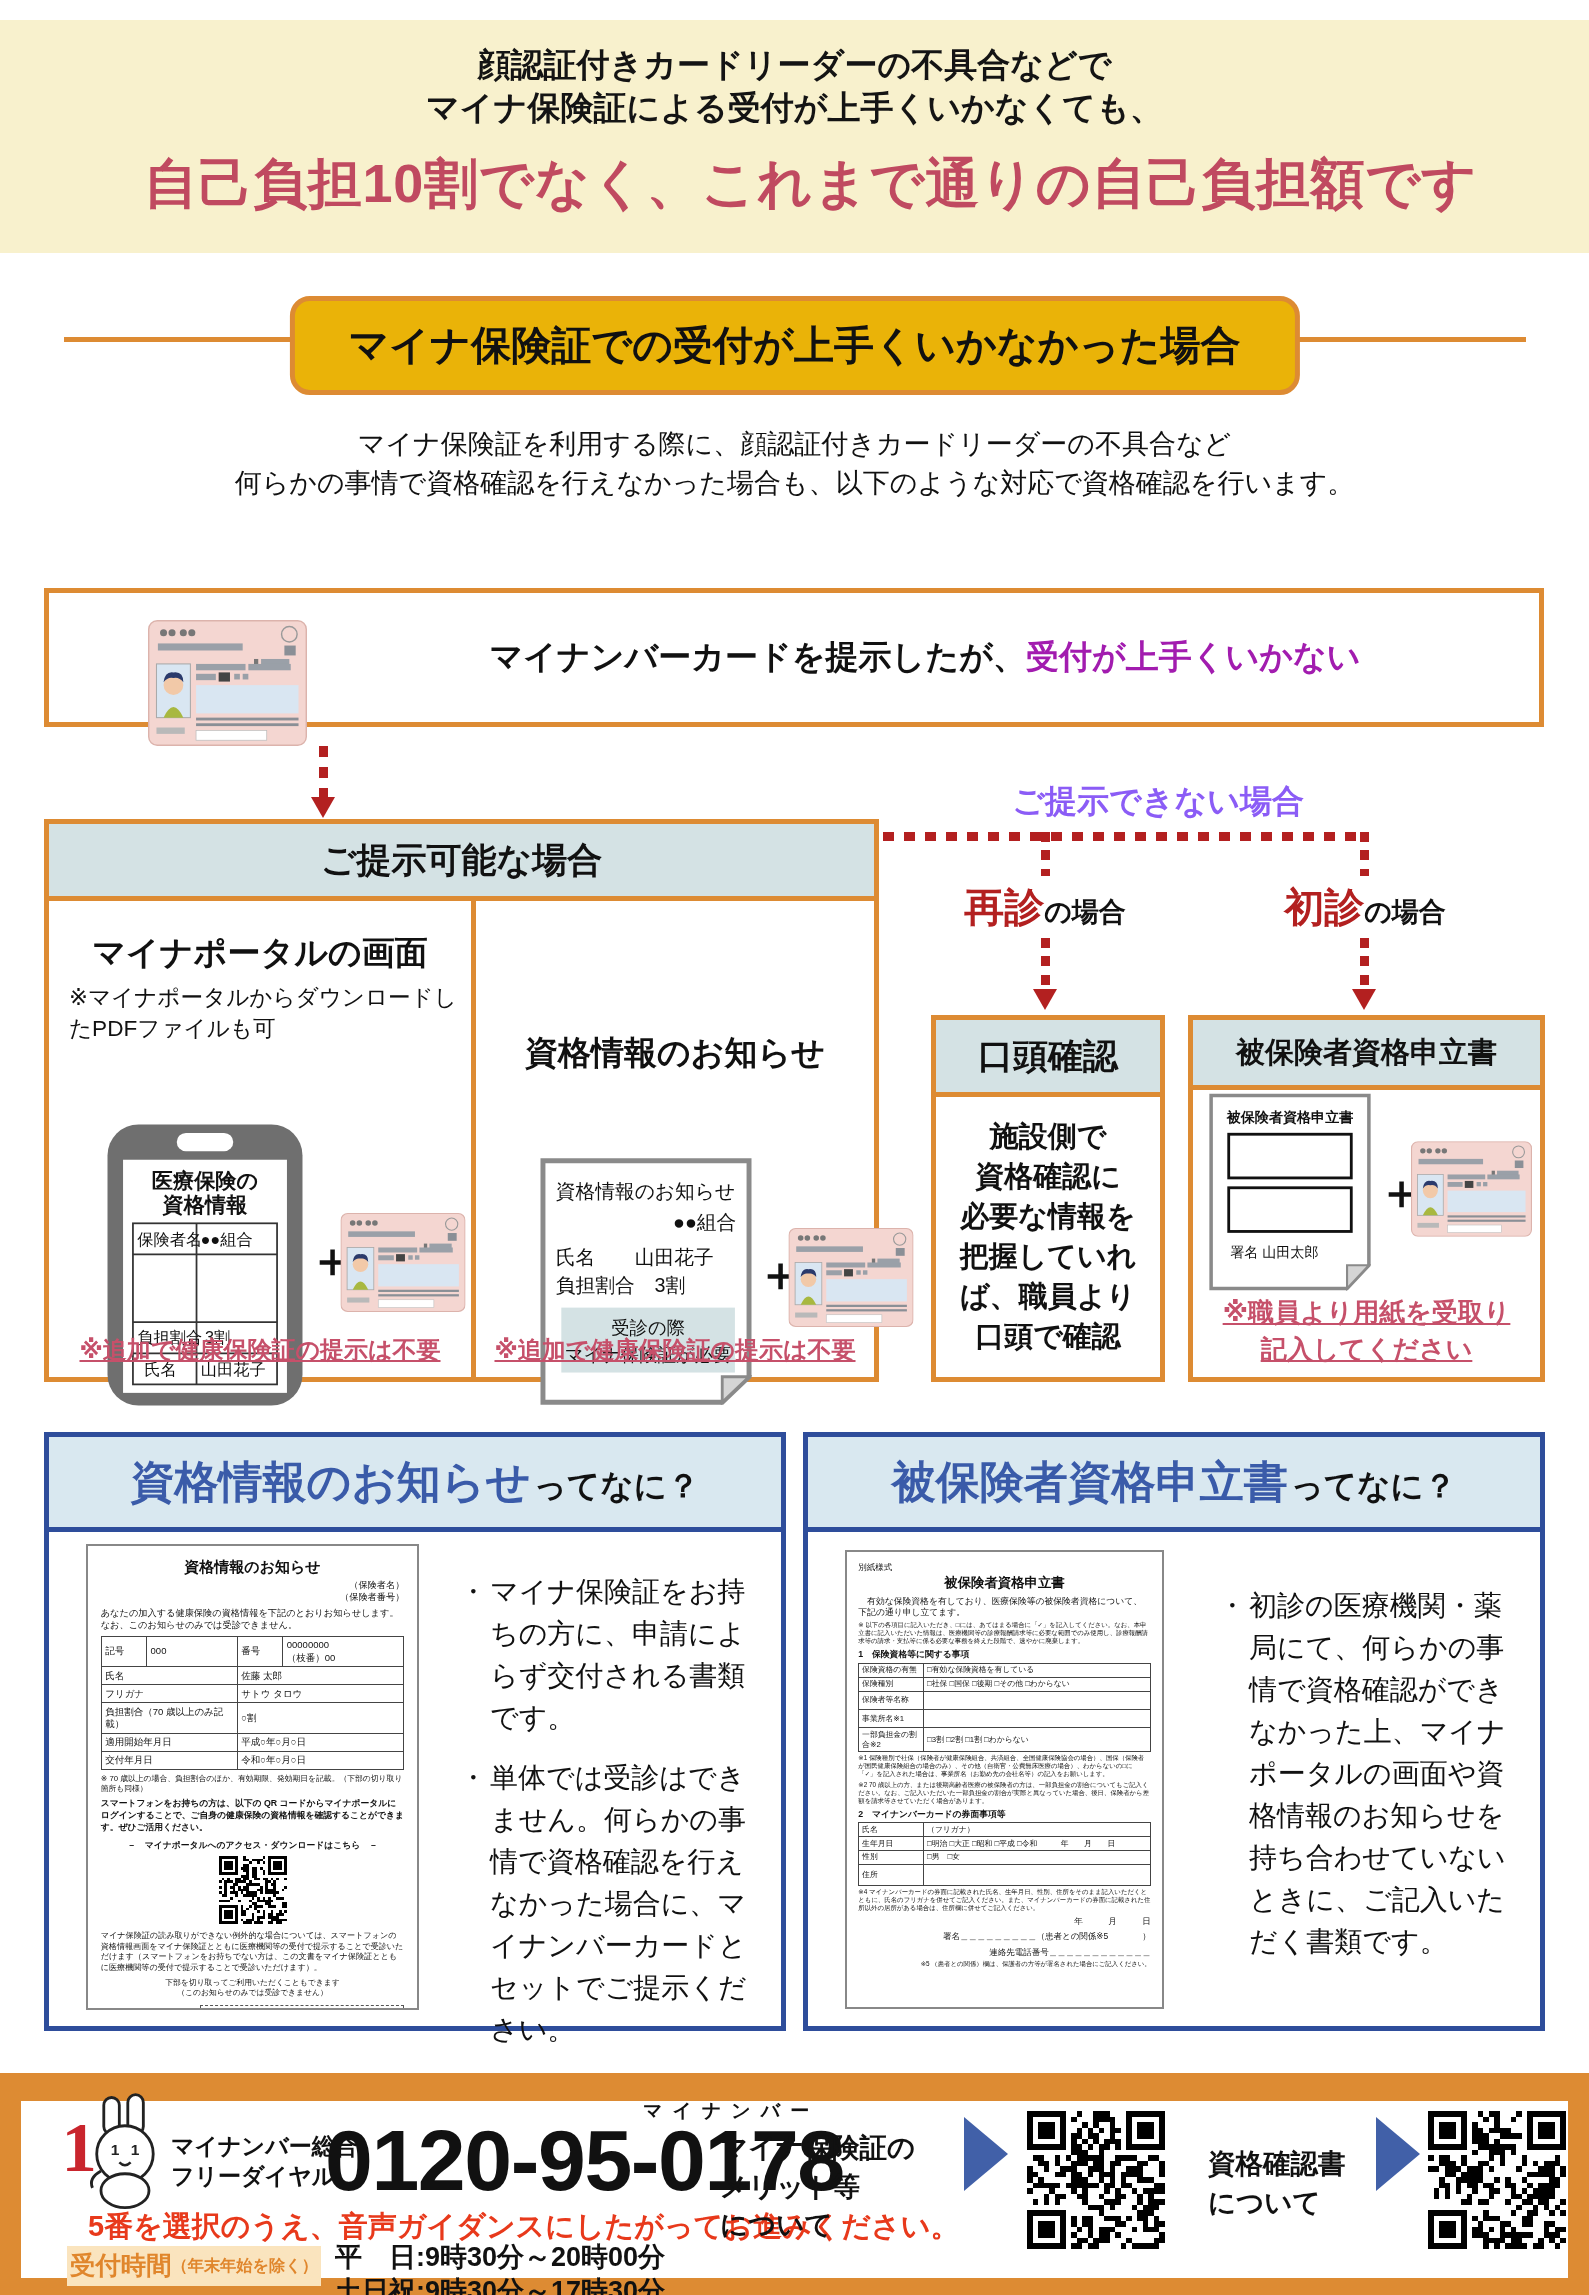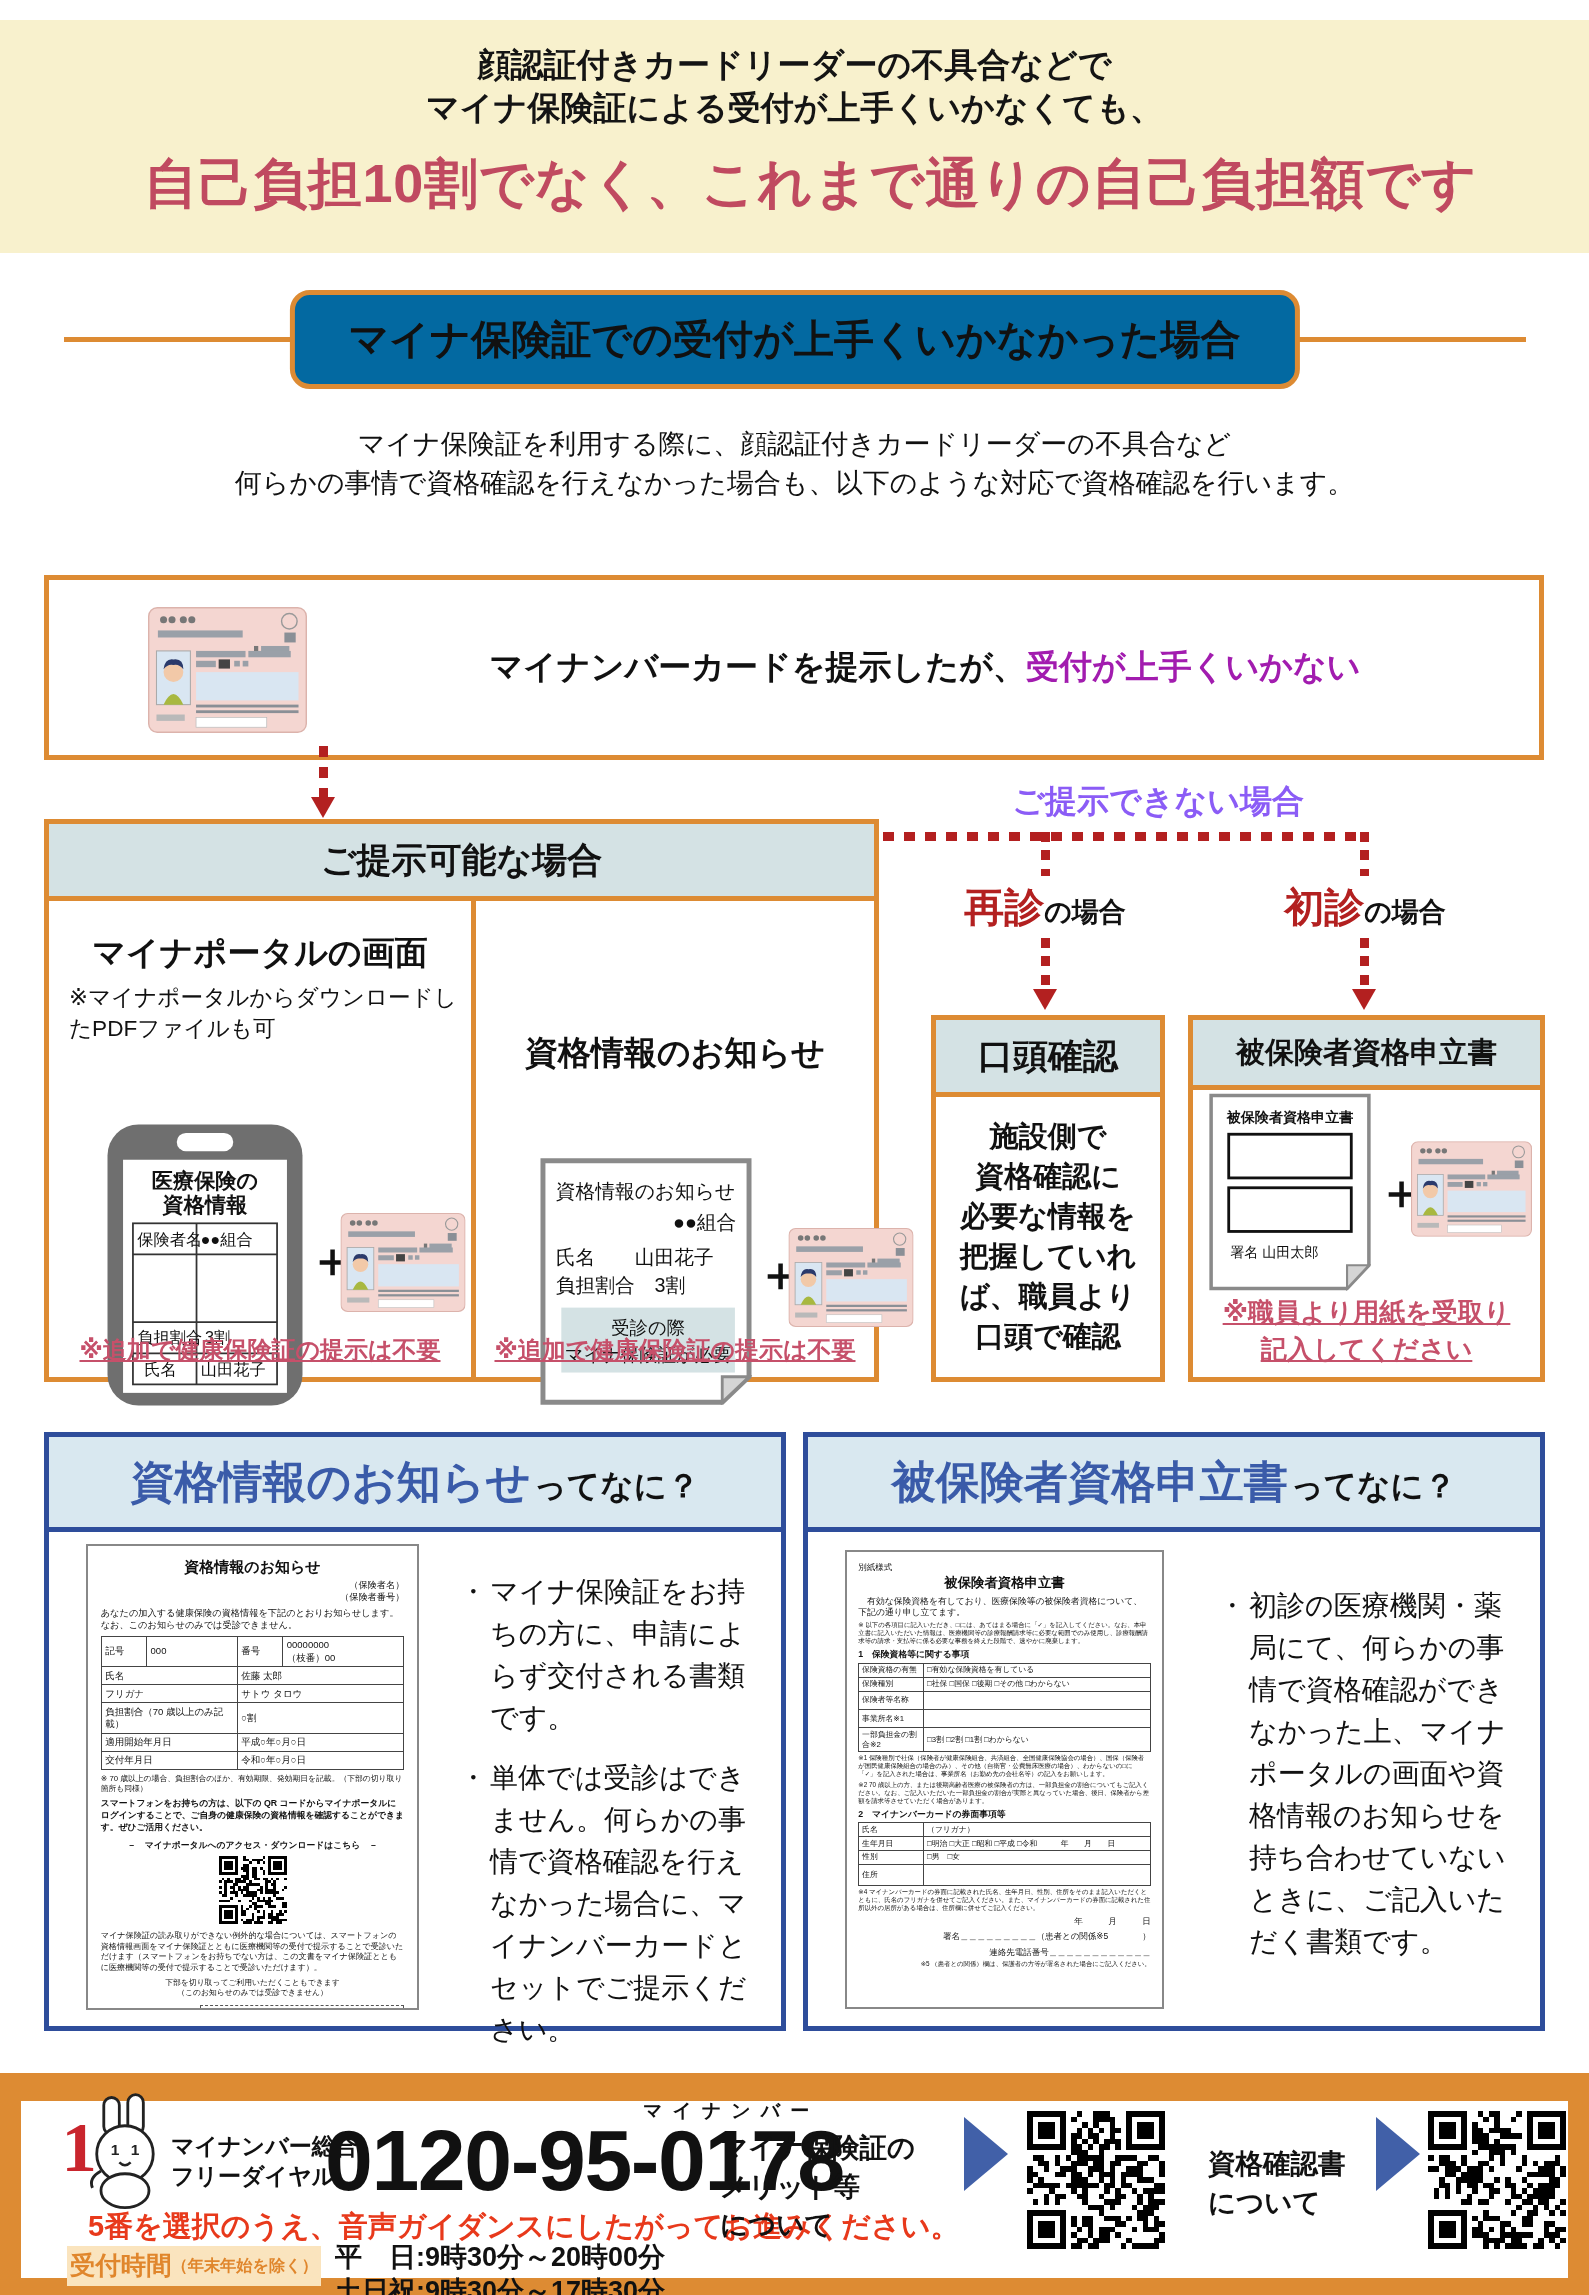--- a/index.html
+++ b/index.html
@@ -10,27 +10,27 @@
     font-family:"Liberation Sans","DejaVu Sans",sans-serif; color:#111;
   }
   
   .top-band { position:absolute; left:0; top:20px; width:1589px; height:233px; background:#F8F1CD; text-align:center; }
   .top-line { font-size:33px; font-weight:bold; line-height:1.3; color:#141414; }
   .top-line.first { padding-top:24px; }
   .top-em { margin-top:18.4px; font-size:54px; font-weight:bold; color:#C04A60; letter-spacing:0.7px;padding-left:32px; }
   
   .sec-line { position:absolute; left:64px; top:337px; width:1462px; height:5px; background:#DD8B33; }
   .sec-box {
-    position:absolute; top:290px; left:50%; transform:translateX(-50%);
-    background:#0369a1; border:5.7px solid #DD8B33; border-radius:20px;
+    position:absolute; top:296px; left:50%; transform:translateX(-50%);
+    background:#eab308; border:5.7px solid #DD8B33; border-radius:20px;
     padding:17px 54px; font-size:40px; font-weight:bold; white-space:nowrap;
   }
   .intro { position:absolute; top:425px; left:0; width:1589px; text-align:center; font-size:27px; line-height:1.45; font-weight:500;}
   
-  .box1 { position:absolute; left:44px; top:575px; width:1500px; height:185px; background:#fff; border:5px solid #DD8B33;padding-left:8px; }
+  .box1 { position:absolute; left:44px; top:588px; width:1500px; height:139px; background:#fff; border:5px solid #DD8B33;padding-left:8px; }
   .box1 .cardwrap { position:absolute; left:99px; top:27px; width:159px; height:126px; }
   .box1-text { position:absolute; left:283px; top:0; right:21px; height:100%; display:flex; align-items:center; justify-content:center; font-size:33px; font-weight:bold; white-space:nowrap;}
   .red-em { color:#a21caf; }
   
   .v-dash  { position:absolute; left:319px; top:746px; height:58px; width:8.5px;
              background-image:repeating-linear-gradient(180deg,#B32020 0 11.3px,transparent 11.3px 21px); }
   .tri-down{ position:absolute; width:0; height:0; border-left:12.7px solid transparent; border-right:12.7px solid transparent; border-top:21px solid #B32020; }
   .cannot  { position:absolute; left:946px; top:780px; width:424px; text-align:center; font-size:32px; font-weight:bold; color:#8b5cf6; }
   .h-dots  { position:absolute; left:883px; top:832px; width:486px; height:8.5px;
              background-image:repeating-linear-gradient(90deg,#B32020 0 11.3px,transparent 11.3px 21px); }

